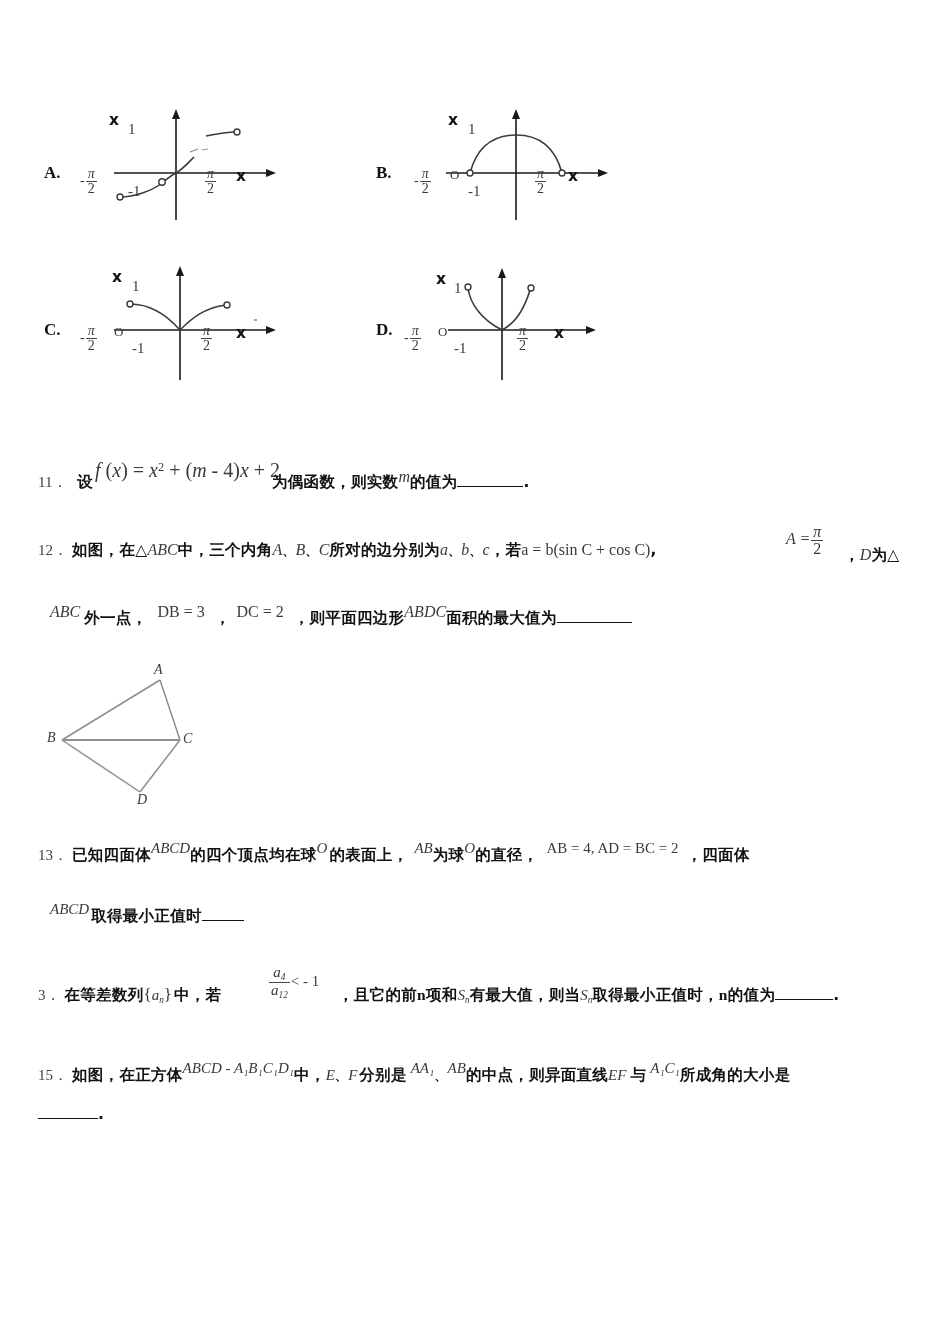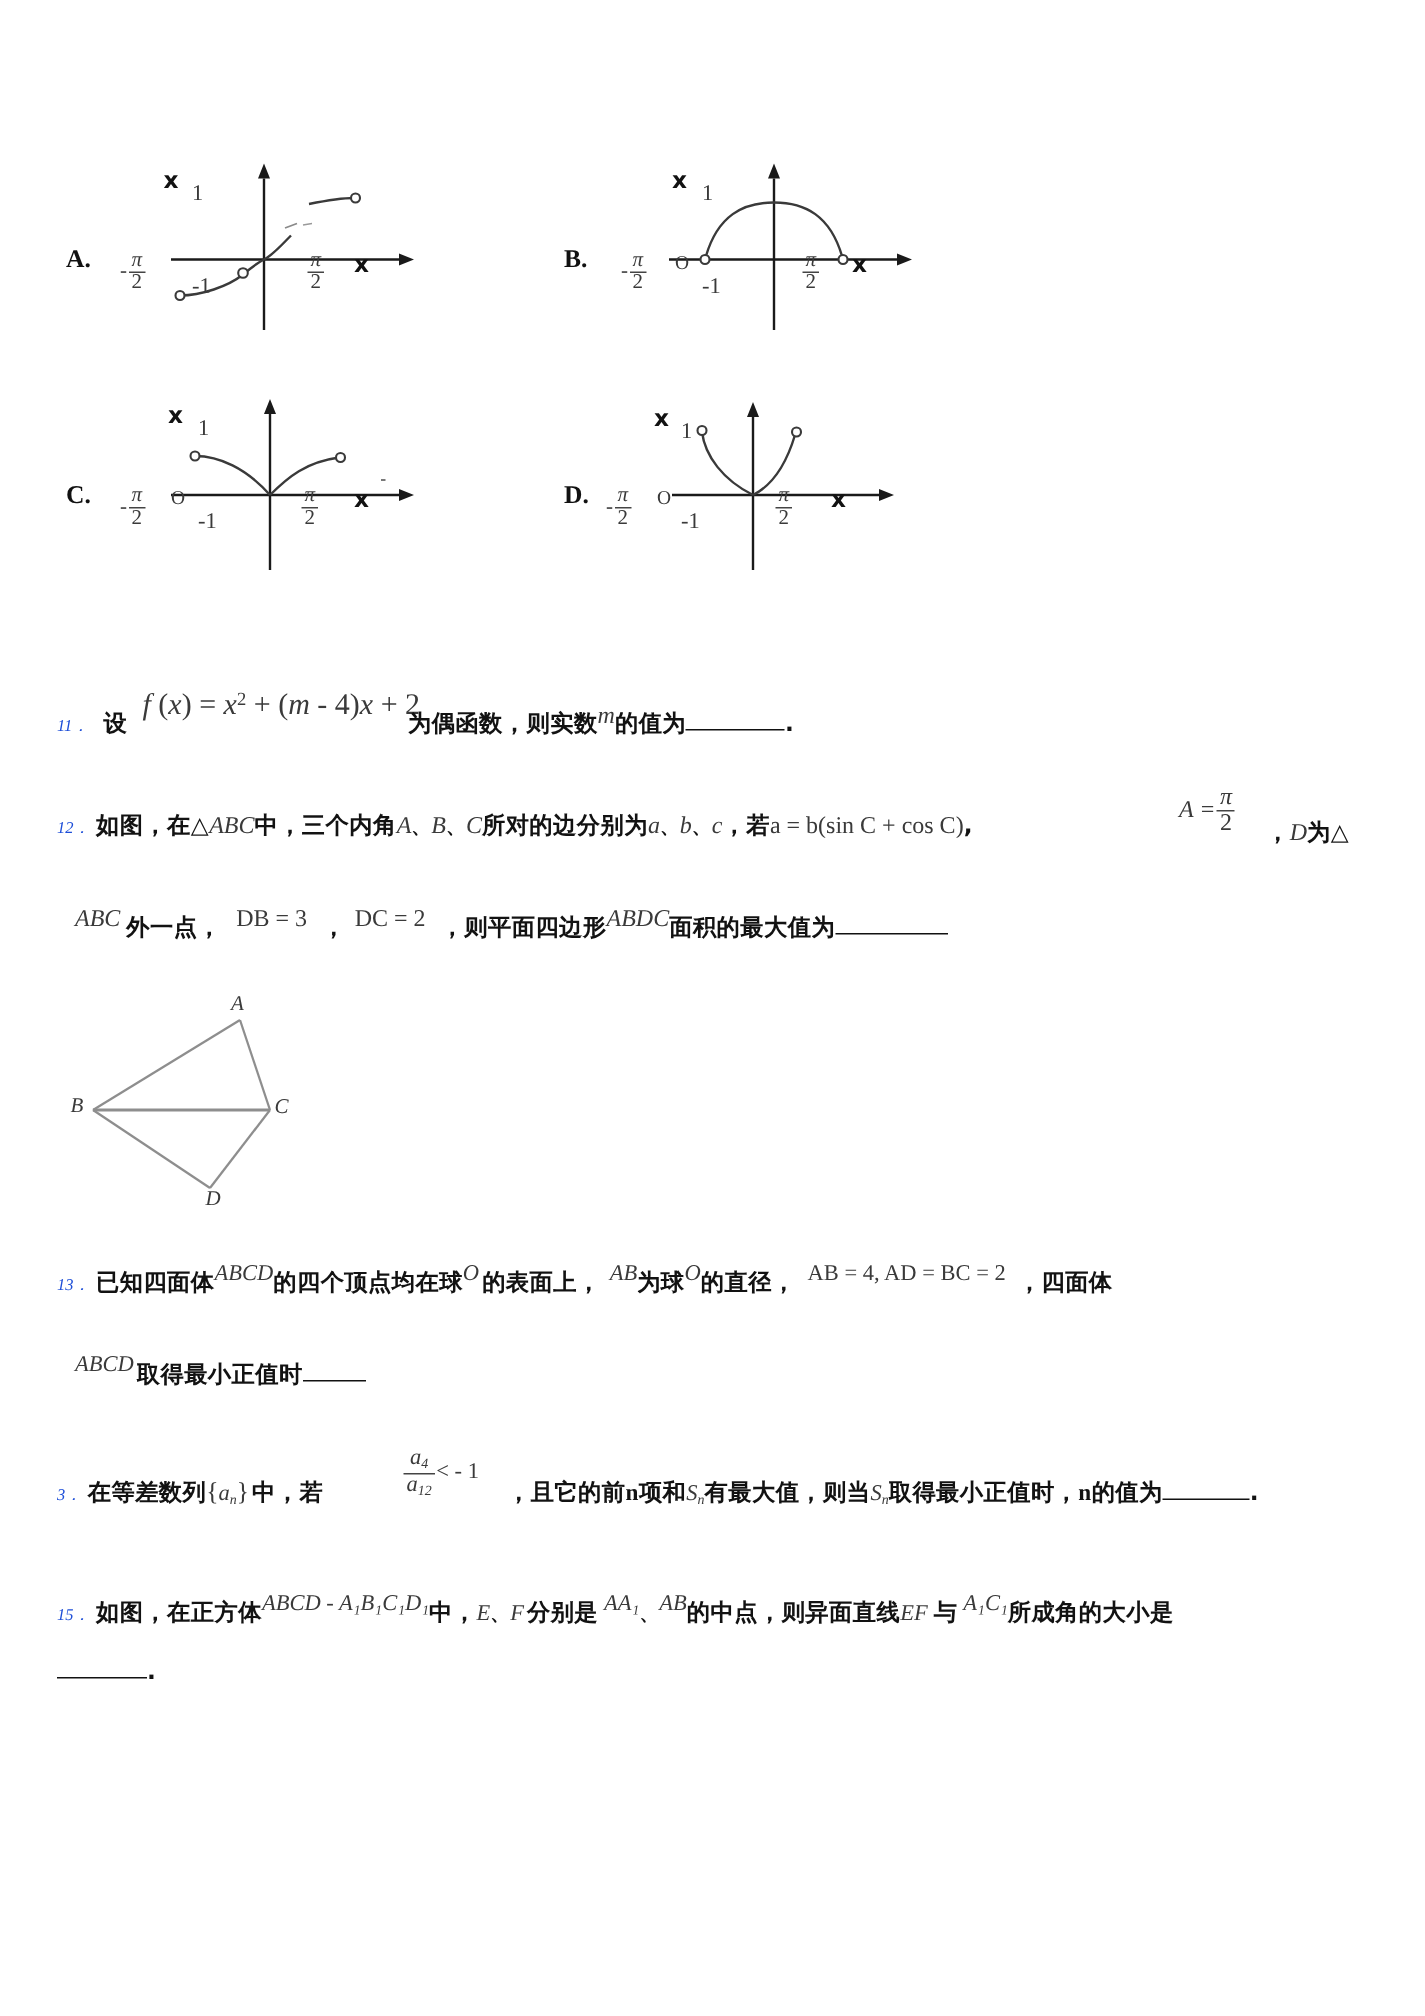--- a/index.html
+++ b/index.html
@@ -34,23 +34,22 @@
     font-style: italic;
     color: #3a3a3a;
   }
   .mr {            
     font-family: "Liberation Serif", "DejaVu Serif", serif;
     font-style: normal;
     color: #3a3a3a;
   }
   .qnum {
     font-family: "Liberation Serif", "DejaVu Serif", serif;
-    font-size: 11px;
-    color: #1d4ed8;
-    font-style: italic;
+    font-size: 15px;
+    color: #404040;
   }
   .blank {
     display: inline-block;
     border-bottom: 1.6px solid #111;
     vertical-align: baseline;
   }
   sub.s { font-size: .62em; vertical-align: -.28em; }
   sup.s { font-size: .62em; vertical-align: .5em; }
 
   

